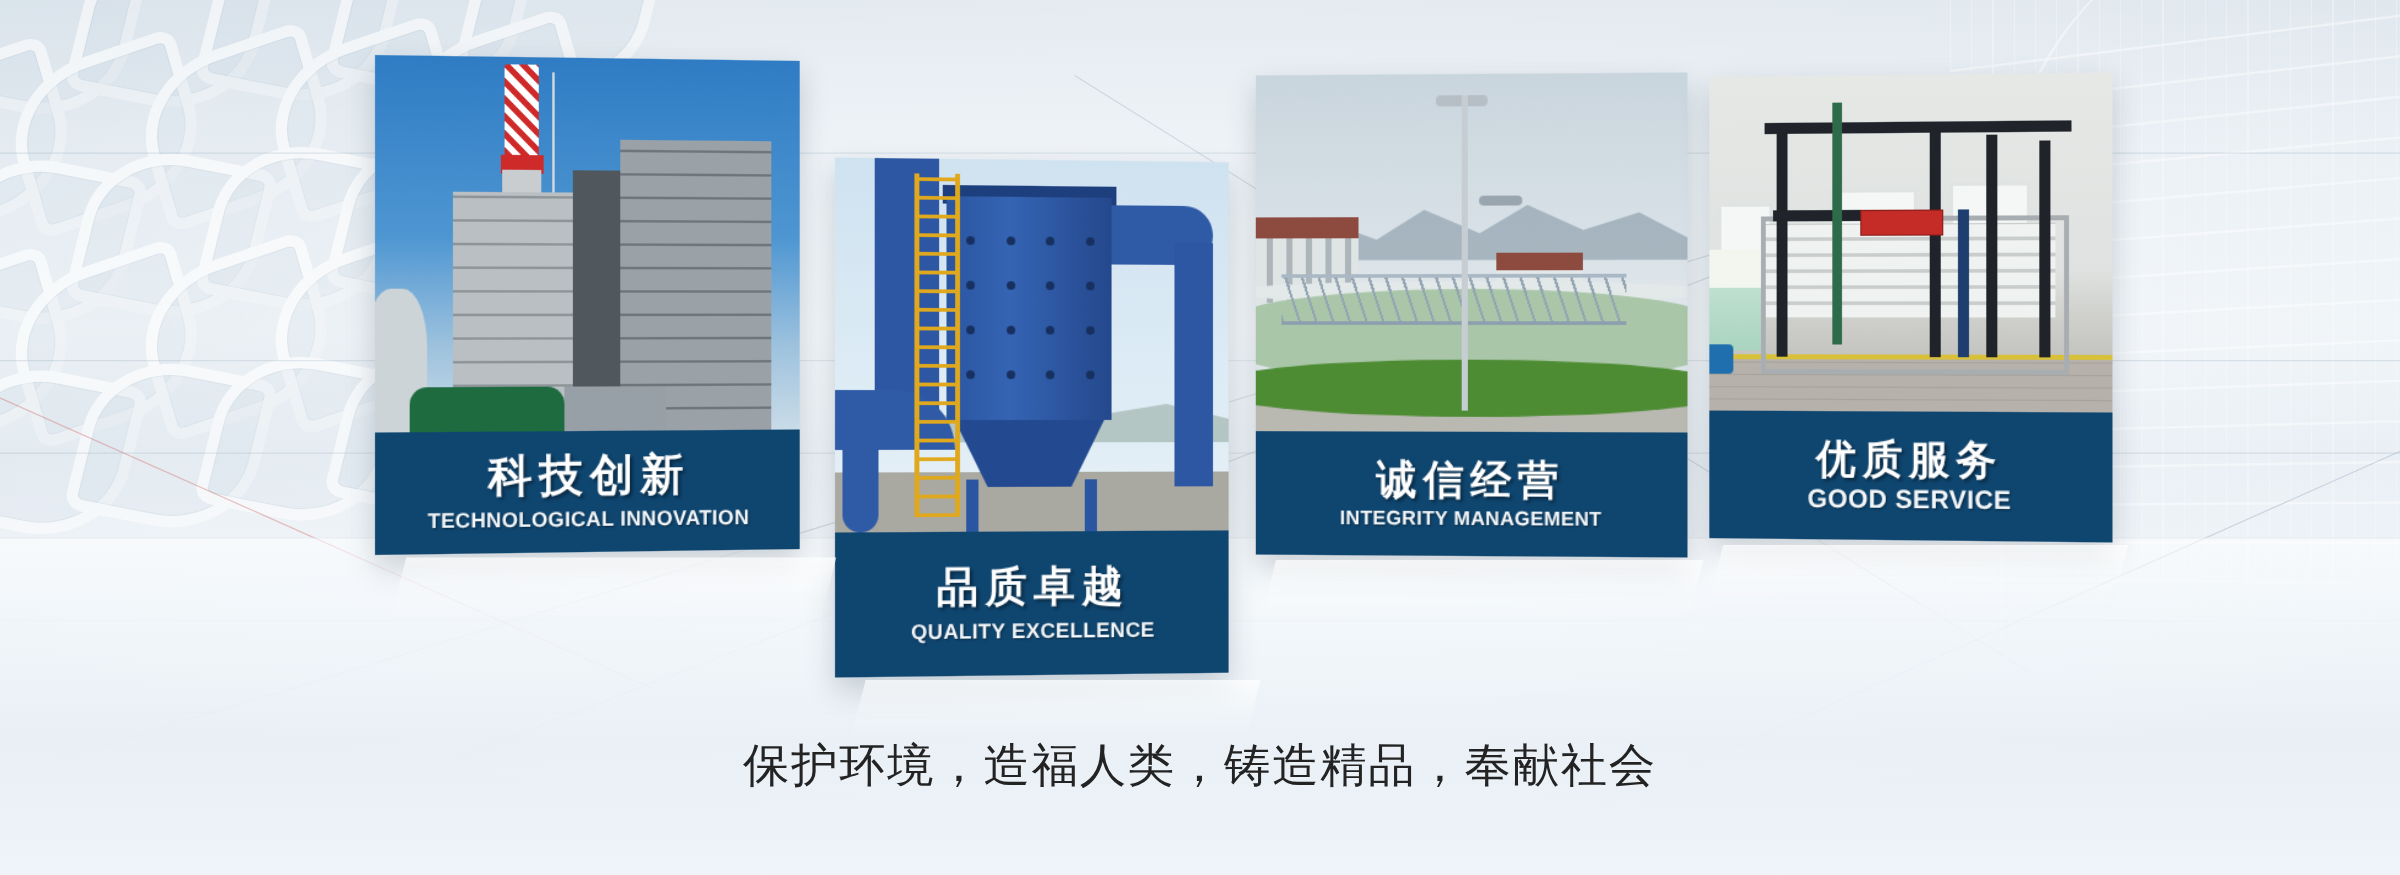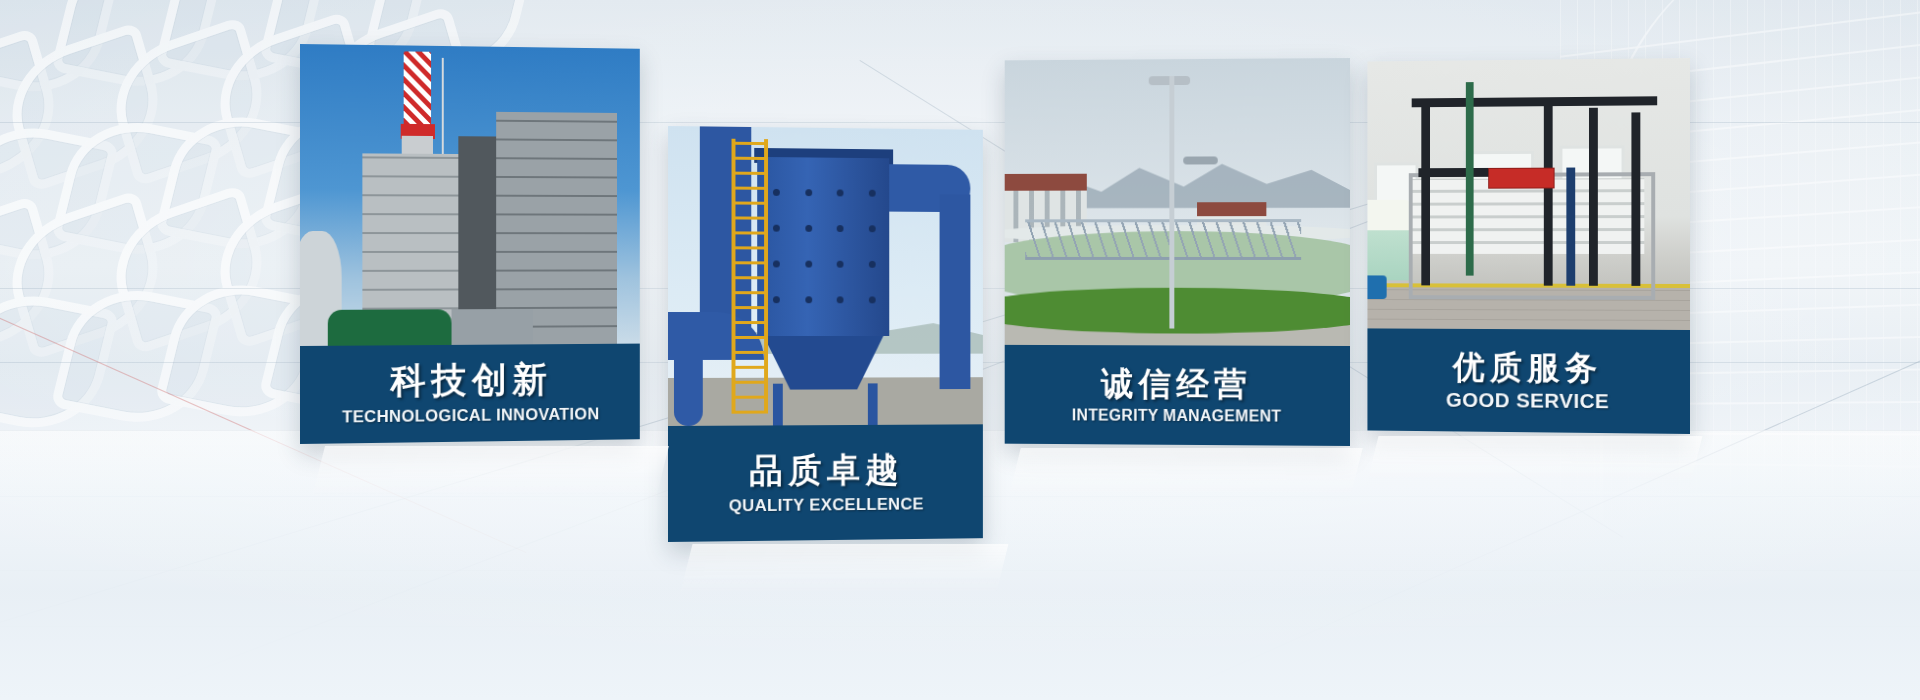--- a/index.html
+++ b/index.html
@@ -389,14 +389,15 @@
         <div class="en">GOOD SERVICE</div>
       </div>
     </div>
 
     <div class="refl" style="left:318px;top:446px;width:344px;height:56px;"></div>
     <div class="refl" style="left:686px;top:544px;width:316px;height:52px;"></div>
     <div class="refl" style="left:1014px;top:448px;width:342px;height:54px;"></div>
     <div class="refl" style="left:1372px;top:436px;width:324px;height:52px;"></div>
   </div>
 
+  <div class="tagline">保护环境，造福人类，铸造精品，奉献社会</div>
 
 </div>
 
 </body></html>

